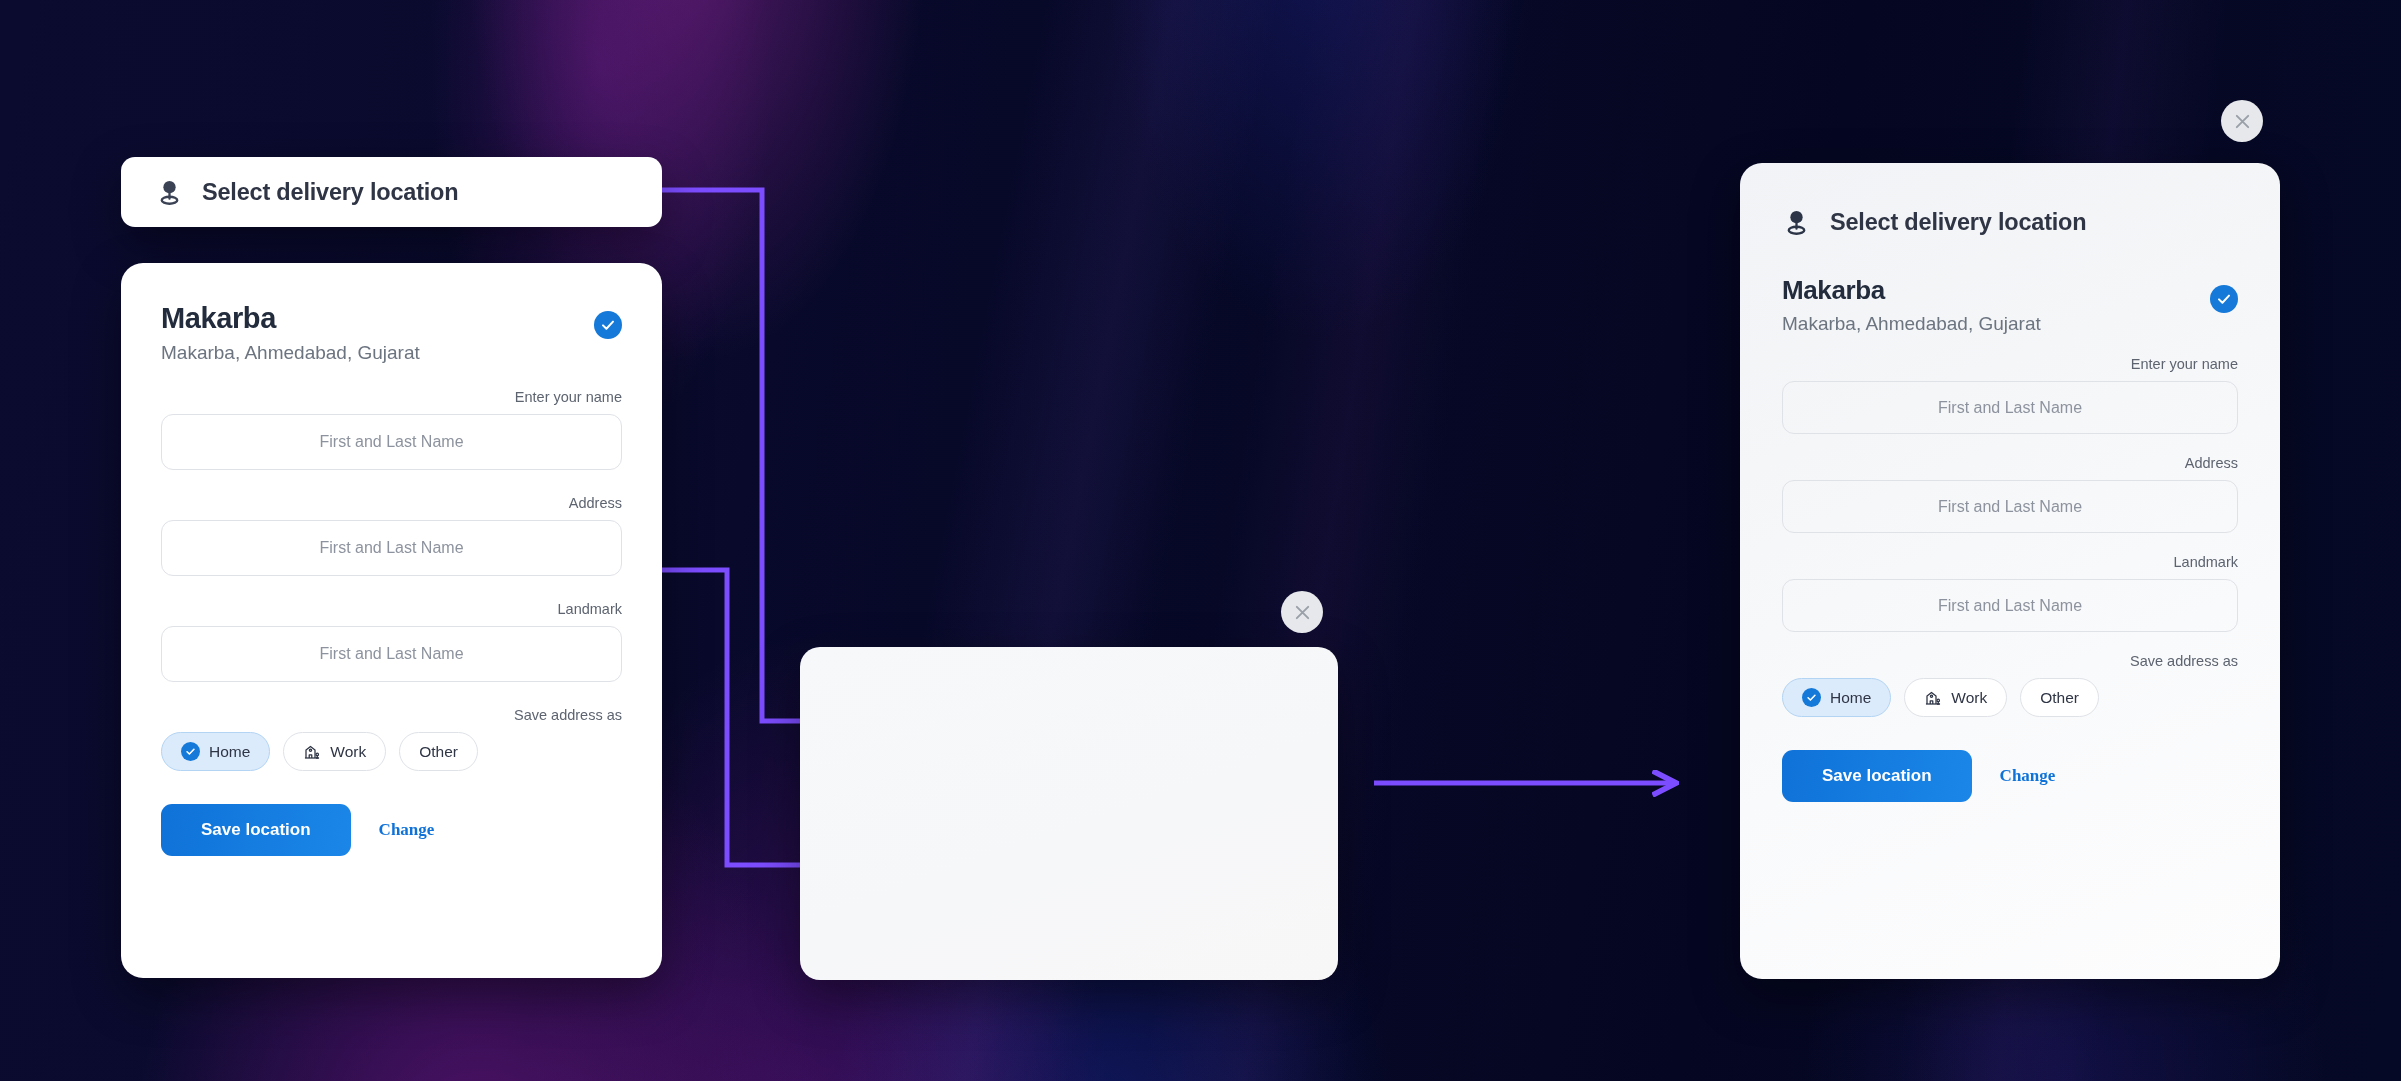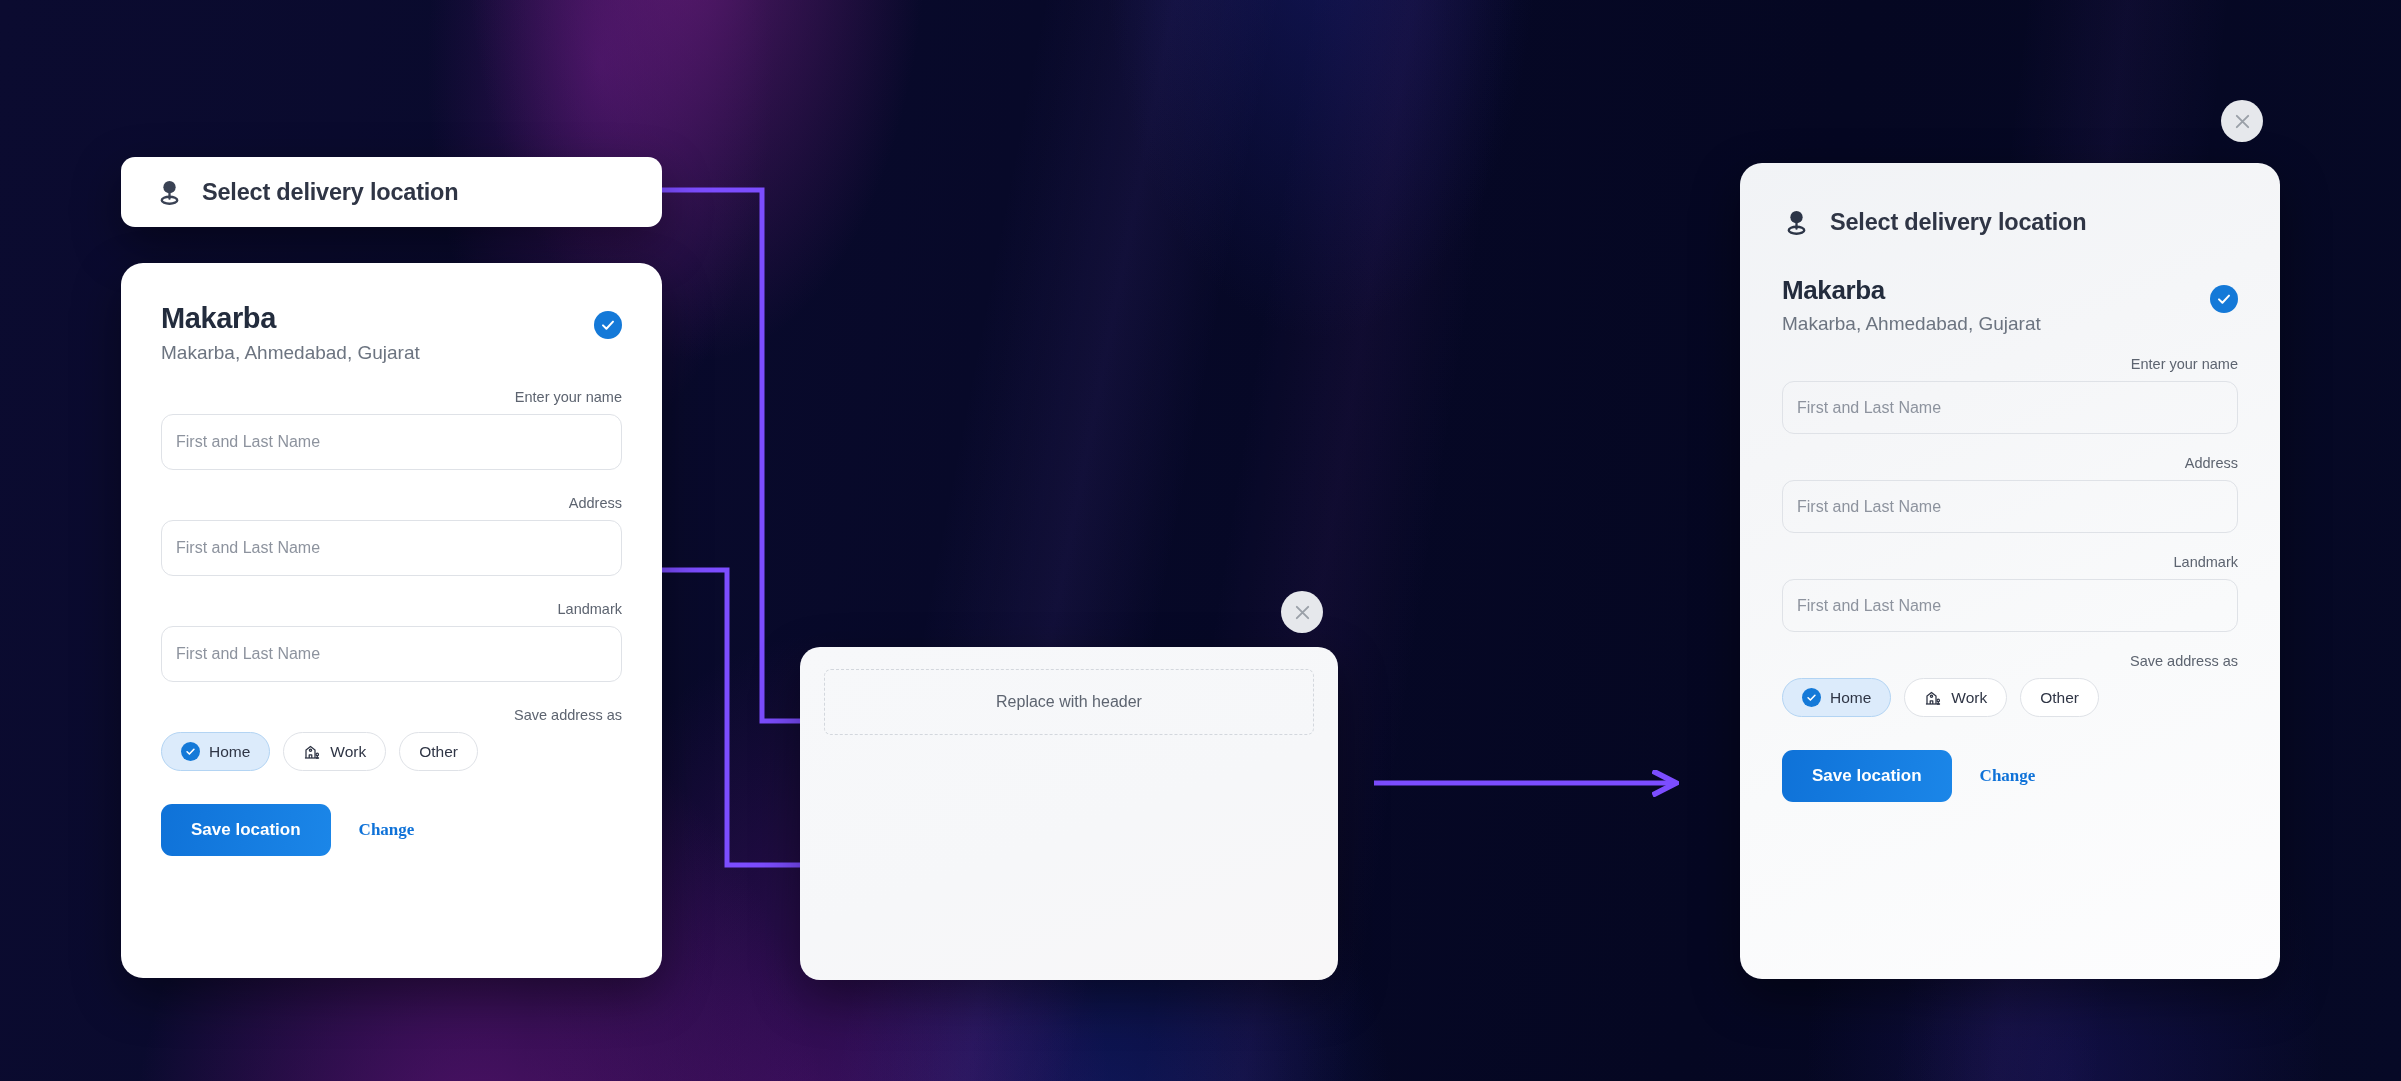--- a/index.html
+++ b/index.html
@@ -63,42 +63,42 @@
     width:28px; height:28px; border-radius:50%; background:#1479d8;
     display:flex; align-items:center; justify-content:center; flex:0 0 auto;
     margin-top:8px;
   }
   .check-badge svg{ width:16px; height:16px; }
 
   .field-label{ font-size:14.5px; color:#5d6470; margin-bottom:9px;text-align:right; }
   .field-group{ margin-top:25px; }
   .text-input{
     width:100%; height:56px; border:1px solid #dfe2e7; border-radius:12px;
-    background:#fff; padding:0 14px; font-size:16px; color:#2f3545;
-    font-family:"Liberation Sans", sans-serif; outline:none;
+    background:#fff; padding:0 4px; font-size:16px; color:#2f3545;
+    font-family:"Liberation Sans", sans-serif; outline:none;text-align:center;
   }
   .text-input::placeholder{ color:#8d939e; }
 
   .chips{ display:flex; gap:13px; margin-top:3px; }
   .chip{
     height:39px; border-radius:20px; border:1px solid #dfe2e7; background:#fff;
     display:flex; align-items:center; gap:9px; padding:12px 19px;
     font-size:15.5px; color:#2f3545; cursor:pointer;
   }
   .chip.selected{ background:#dcebfb; border-color:#b3d4f3; }
   .chip-check{
     width:19px; height:19px; border-radius:50%; background:#1479d8;
     display:flex; align-items:center; justify-content:center; flex:0 0 auto;
   }
   .chip-check svg{ width:11px; height:11px; }
   .work-ico{ width:18px; height:18px; display:block; }
 
   .actions{ display:flex; align-items:center; gap:28px; margin-top:33px; }
   .btn-primary{
-    height:52px; padding:0 30px; border:none; border-radius:11px;
+    height:52px; padding:0 40px; border:none; border-radius:11px;
     background:linear-gradient(100deg,#0f72d8 0%,#1b86e8 100%);
     color:#fff; font-size:17px; font-weight:700;
     font-family:"Liberation Sans", sans-serif; cursor:pointer;
   }
   .btn-link{
     background:none; border:none; color:#0f72d8; font-size:17px; font-weight:700;
     font-family:Liberation Serif, serif; cursor:pointer;
   }
 
   
@@ -230,23 +230,20 @@
     </div>
   </div>
 
   <div class="actions">
     <button class="btn-primary">Save location</button>
     <button class="btn-link">Change</button>
   </div>
 </div>
 
 <div class="card shadow-lg" id="mid-card">
-  <div class="slot" id="slot-header">
-    <span>Replace with header</span>
-  </div>
 </div>
 <button class="close-btn" id="close-mid">
   <svg viewBox="0 0 24 24" fill="none">
       <path d="M5.5 5.5 L18.5 18.5 M18.5 5.5 L5.5 18.5" stroke="#9aa0a8" stroke-width="2.2" stroke-linecap="round"></path>
     </svg>
 </button>
 
 <div class="card shadow-lg" id="right-card">
 
   <div style="display:flex;align-items:center;gap:19px;">

